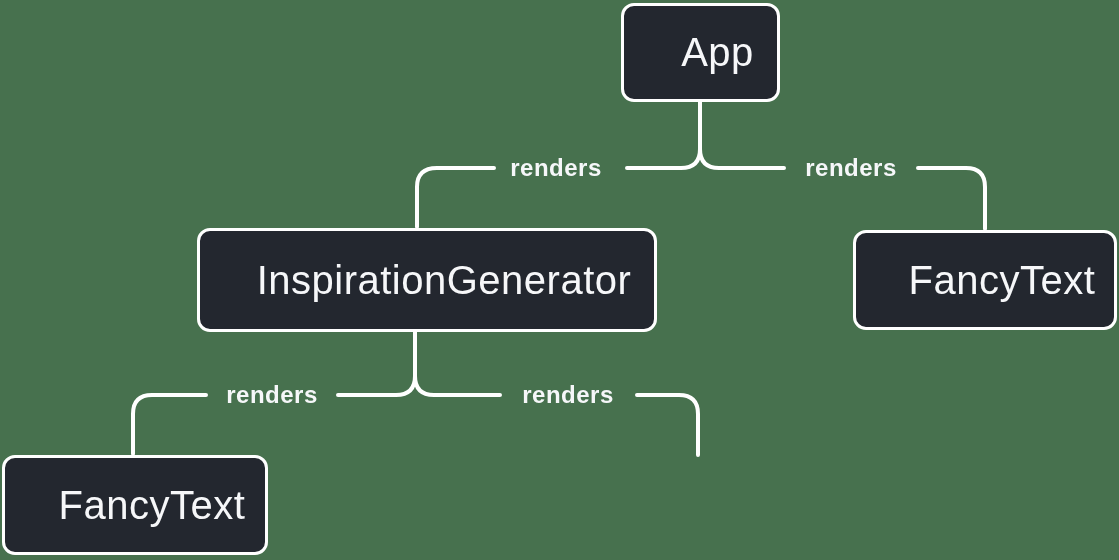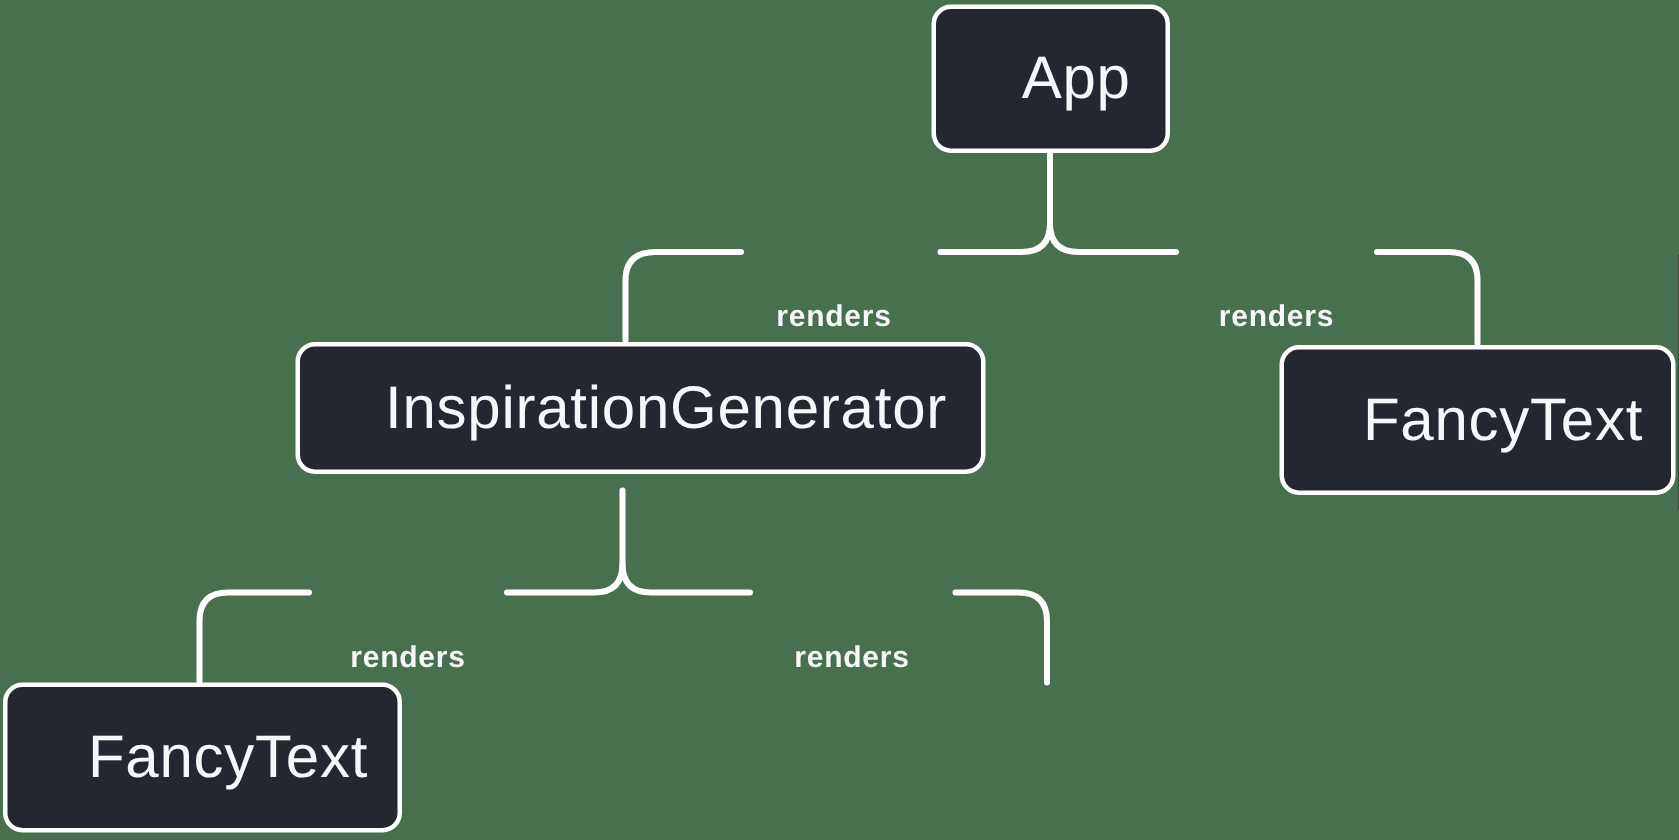--- a/index.html
+++ b/index.html
@@ -39,33 +39,32 @@
     align-items: center;
     justify-content: center;
     color: var(--text, #F6F7F9);
     font-size: 40px;
     font-weight: 500;
     letter-spacing: 0.5px;
     white-space: nowrap;
     padding-left: 34px;
   }
   .node-app                  { left: 621px; top: 3px;   width: 159px; height: 99px;  }
-  .node-inspiration          { left: 197px; top: 228px; width: 460px; height: 88px; }
+  .node-inspiration          { left: 197px; top: 228px; width: 460px; height: 104px; }
   .node-fancytext-right      { left: 853px; top: 230px; width: 264px; height: 100px; }
   .node-fancytext-left       { left: 2px;   top: 455px; width: 266px; height: 100px; }
   .node-copyright            { left: 567px; top: 456px; width: 266px; height: 100px; }
   .edge-label {
     position: absolute;
     transform: translate(-50%, -50%);
     color: var(--text, #F6F7F9);
-    font-size: 20px;
+    font-size: 24px;
     font-weight: 700;
     letter-spacing: 0.5px;
     white-space: nowrap;
-    margin-top: 44px;
   }
   .edge-label-1 { left: 556px; top: 168px; }
   .edge-label-2 { left: 851px; top: 168px; }
   .edge-label-3 { left: 272px; top: 395px; }
   .edge-label-4 { left: 568px; top: 395px; }
 </style>
 </head>
 <body>
 
 <div class="stage">

